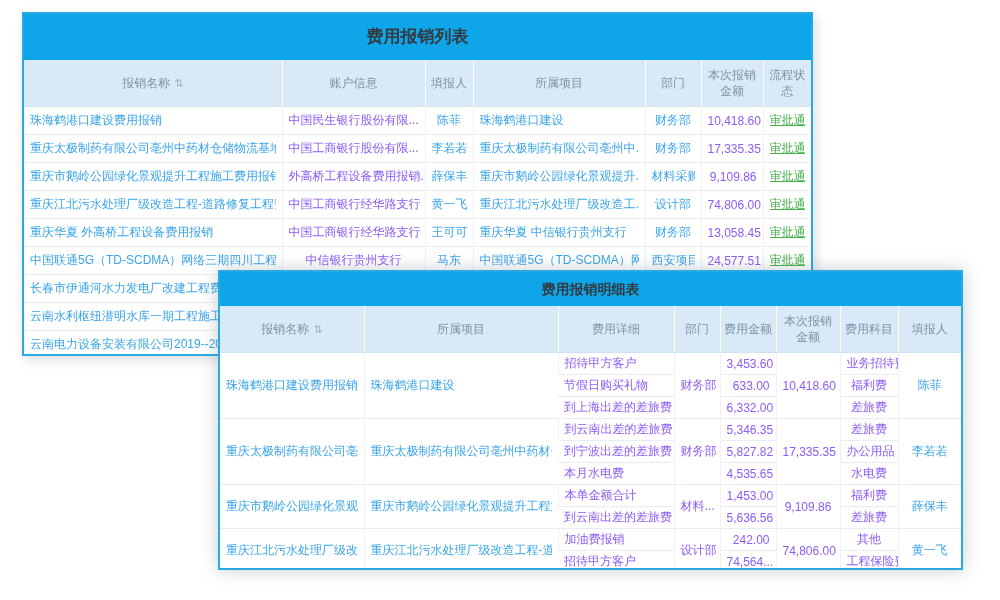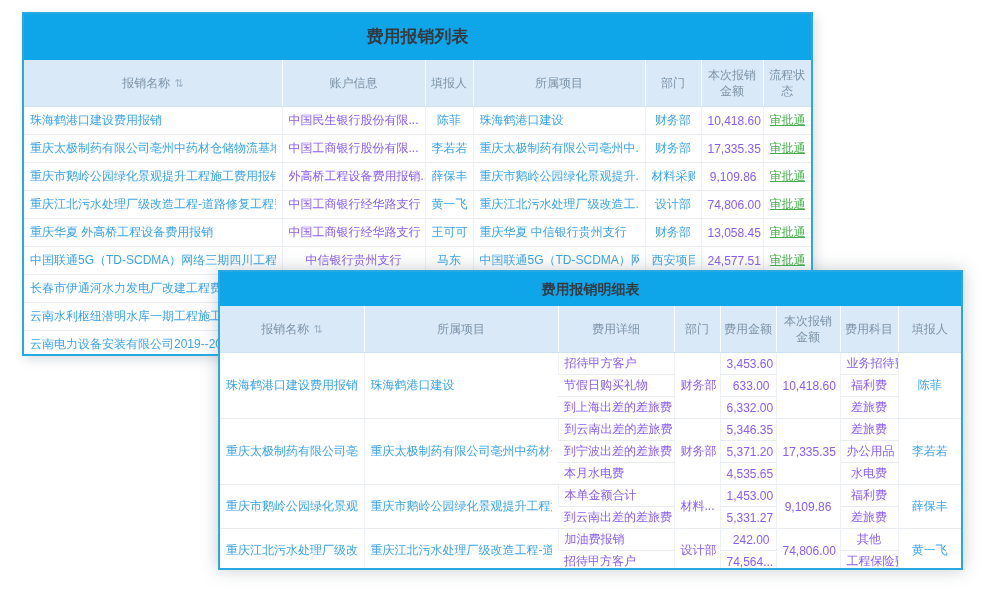--- a/index.html
+++ b/index.html
@@ -215,41 +215,41 @@
           <td class="al" rowspan="3"><a>重庆太极制药有限公司亳州中药材仓储物流</a></td>
           <td class="al txt">到云南出差的差旅费</td>
           <td class="ac txt" rowspan="3">财务部</td>
           <td class="ar txt">5,346.35</td>
           <td class="ac txt" rowspan="3">17,335.35</td>
           <td class="ac txt">差旅费</td>
           <td class="ac" rowspan="3"><a>李若若</a></td>
         </tr>
         <tr>
           <td class="al txt">到宁波出差的差旅费</td>
-          <td class="ar txt">5,371.20</td>
+          <td class="ar txt">5,827.82</td>
           <td class="ac txt">办公用品</td>
         </tr>
         <tr>
           <td class="al txt">本月水电费</td>
           <td class="ar txt">4,535.65</td>
           <td class="ac txt">水电费</td>
         </tr>
         <tr>
           <td class="al" rowspan="2"><a>重庆市鹅岭公园绿化景观提升工程施</a></td>
           <td class="al" rowspan="2"><a>重庆市鹅岭公园绿化景观提升工程施工</a></td>
           <td class="al txt">本单金额合计</td>
           <td class="ac txt" rowspan="2">材料...</td>
           <td class="ar txt">1,453.00</td>
           <td class="ac txt" rowspan="2">9,109.86</td>
           <td class="ac txt">福利费</td>
           <td class="ac" rowspan="2"><a>薛保丰</a></td>
         </tr>
         <tr>
           <td class="al txt">到云南出差的差旅费</td>
-          <td class="ar txt">5,331.27</td>
+          <td class="ar txt">5,636.56</td>
           <td class="ac txt">差旅费</td>
         </tr>
         <tr>
           <td class="al" rowspan="2"><a>重庆江北污水处理厂级改造工程-</a></td>
           <td class="al" rowspan="2"><a>重庆江北污水处理厂级改造工程-道路修复工</a></td>
           <td class="al txt">加油费报销</td>
           <td class="ac txt" rowspan="2">设计部</td>
           <td class="ar txt">242.00</td>
           <td class="ac txt" rowspan="2">74,806.00</td>
           <td class="ac txt">其他</td>

